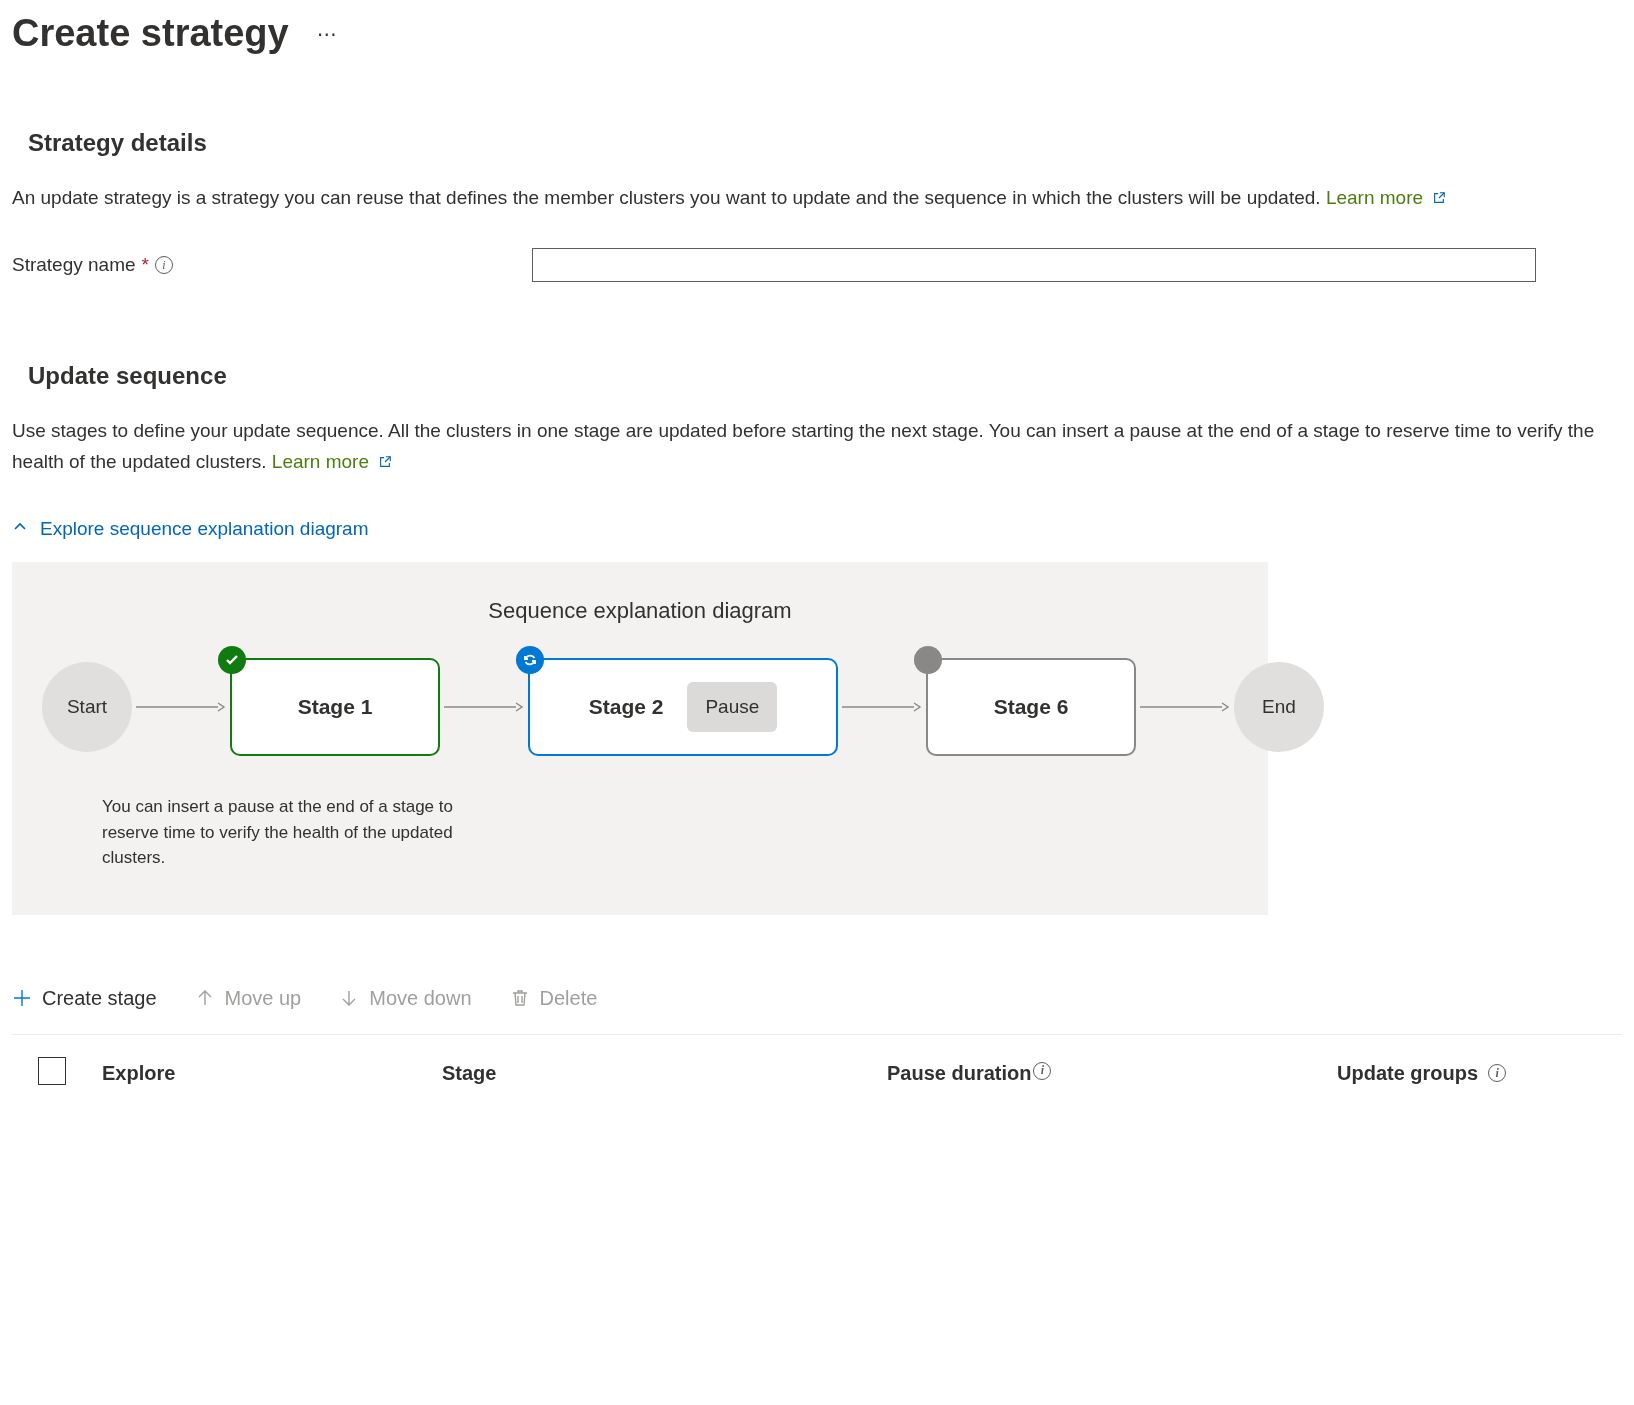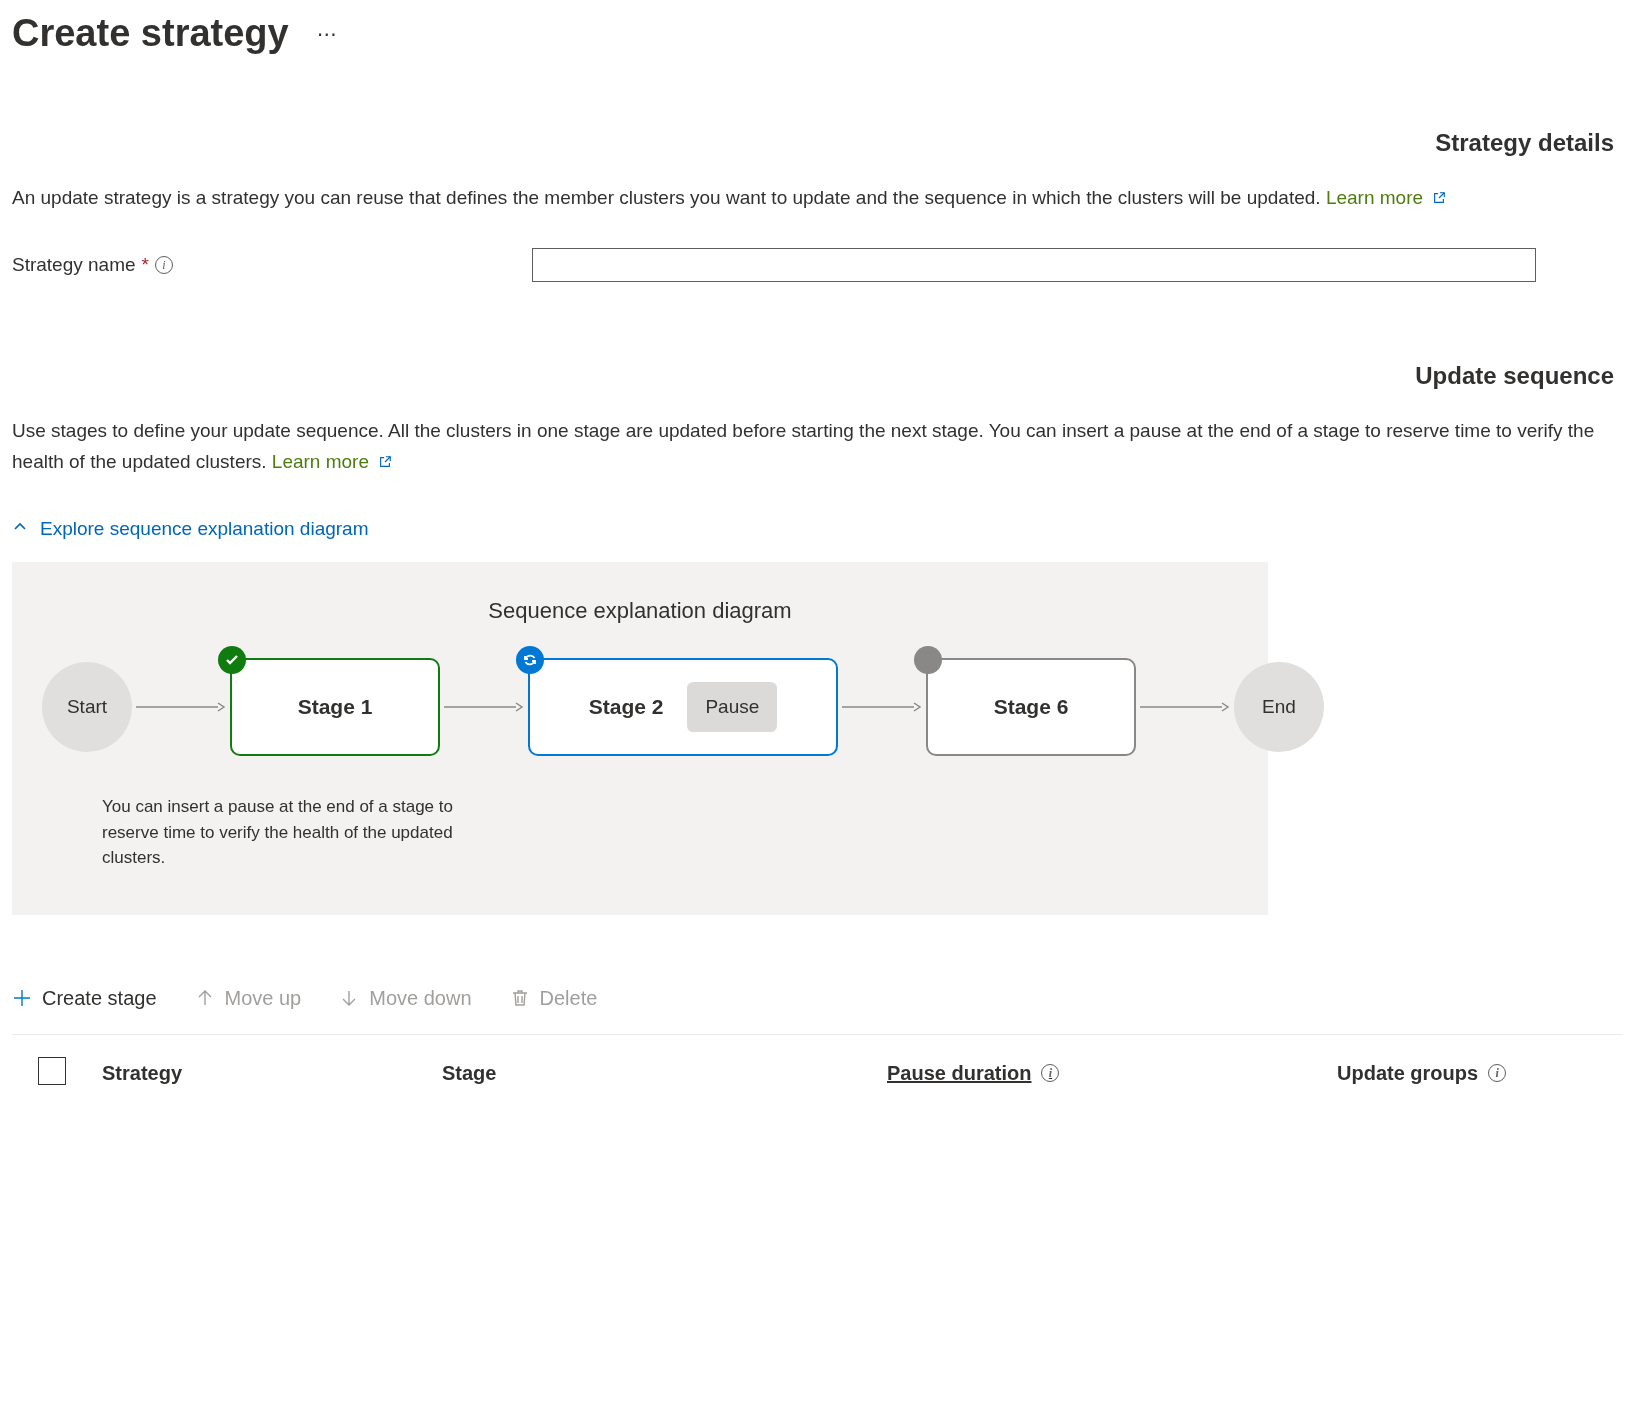--- a/index.html
+++ b/index.html
@@ -15,22 +15,21 @@
     font-size: 38px;
     font-weight: 600;
     margin: 0 0 0 0;
     display: inline-block;
   }
   .title-row { display: flex; align-items: center; gap: 28px; }
   .more-icon { font-size: 20px; color: #323130; cursor: pointer; }
   h2 {
     font-size: 24px;
     font-weight: 600;
-    margin: 8px;
-    text-align: right;
+    margin: 16px;
   }
   .section { margin-top: 80px; }
   .section.first { margin-top: 74px; }
   .desc {
     font-size: 19px;
     line-height: 1.6;
     margin-top: 26px;
     color: #323130;
   }
   a.link { color: #4d7c0f; text-decoration: none; }
@@ -194,21 +193,21 @@
     font-weight: 600;
   }
   .th-check { width: 90px; padding-left: 26px; }
   .checkbox {
     width: 28px; height: 28px;
     border: 1.5px solid #323130;
     display: inline-block;
   }
   .th-seq { width: 340px; }
   .th-stage { width: 445px; }
-  .th-pause { width: 450px; display: flex; align-items: center; gap: 10px; text-decoration: underline; }
+  .th-pause { width: 450px; display: flex; gap: 2px; }
   .th-groups { flex: 1; display: flex; align-items: center; gap: 10px; }
 </style>
 </head>
 <body>
 
 <div class="title-row">
   <h1>Create strategy</h1>
   <span class="more-icon">⋯</span>
 </div>
 
@@ -366,21 +365,21 @@
         </svg>
       </span>
       <span>Delete</span>
     </span>
   </div>
 
   <div class="table-head">
     <div class="th-check">
       <span class="checkbox"></span>
     </div>
-    <div class="th-seq">Strategy</div>
+    <div class="th-seq">Explore</div>
     <div class="th-stage">Stage</div>
     <div class="th-pause">
       <span>Pause duration</span>
       <span class="info-icon">i</span>
     </div>
     <div class="th-groups">
       <span>Update groups</span>
       <span class="info-icon">i</span>
     </div>
   </div>

